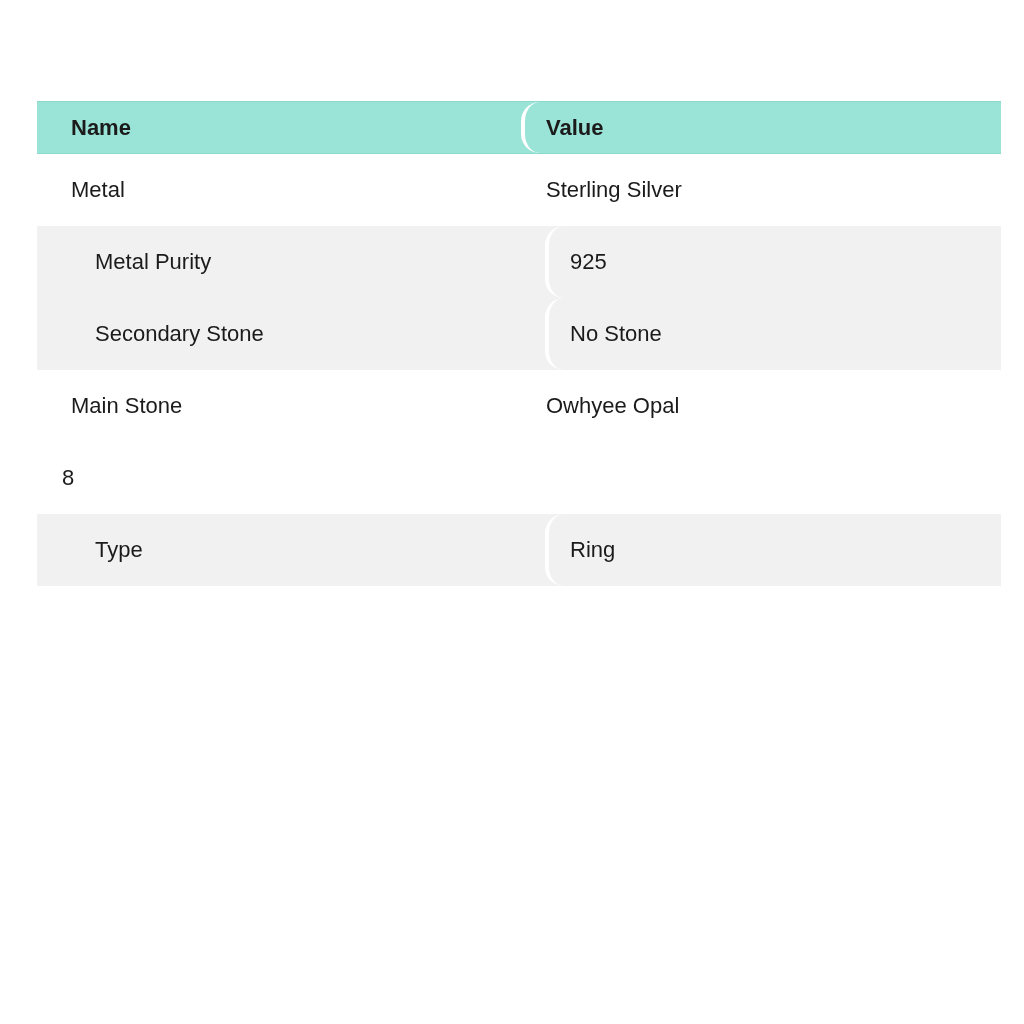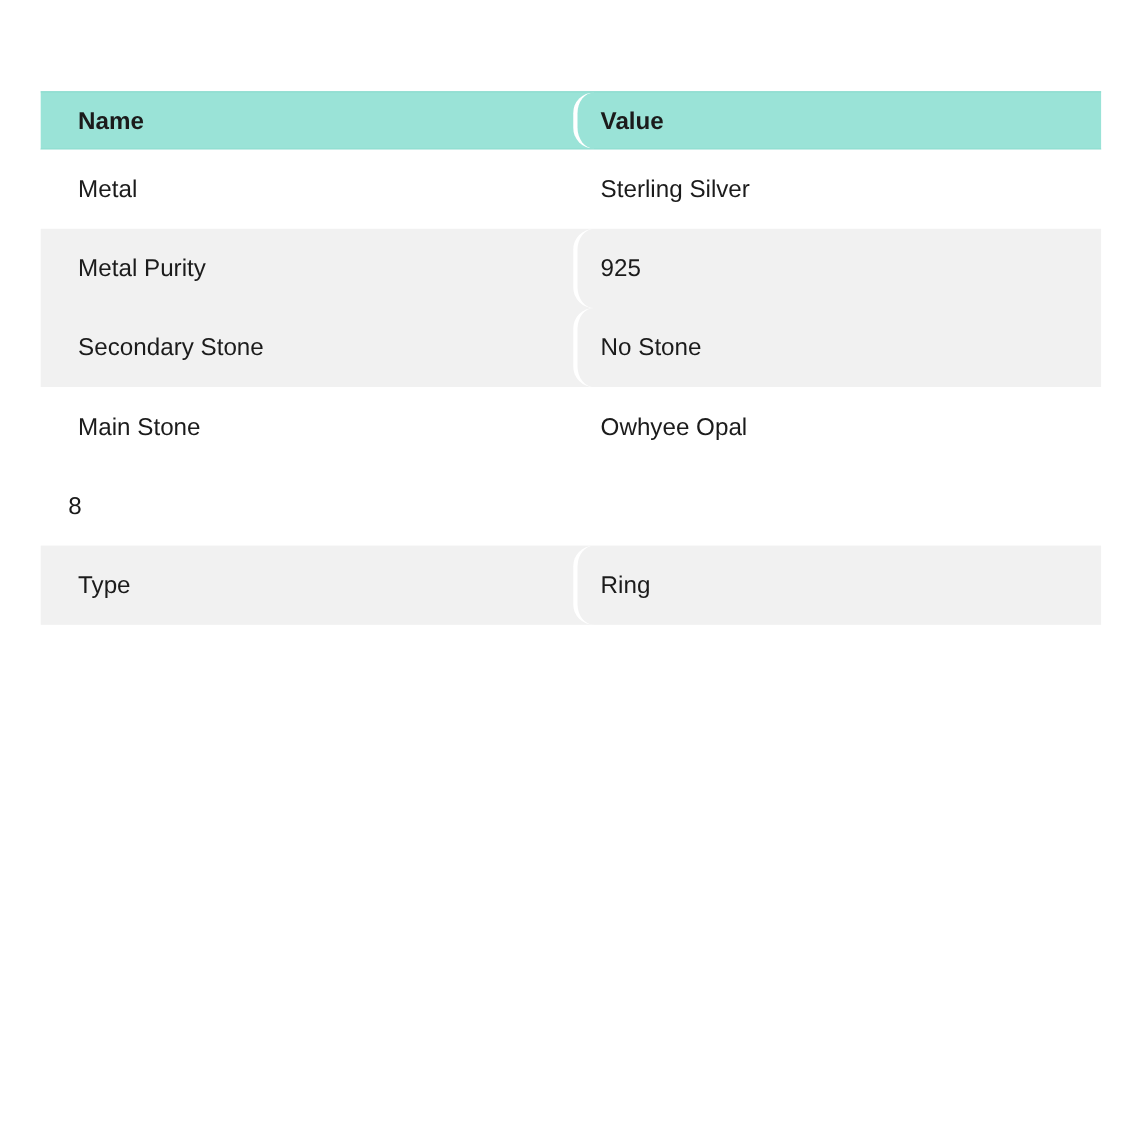--- a/index.html
+++ b/index.html
@@ -14,32 +14,33 @@
     --header-bg: #9ae3d7;
     --header-border: #8adbce;
     --row-bg: #ffffff;
     --row-alt-bg: #f1f1f1;
     --text-color: #1b1b1b;
     --divider: #ffffff;
   }
   .spec-table {
     position: absolute;
     left: 37px;
-    top: 83px;
+    top: 101px;
     width: 964px;
     color: var(--text-color);
     font-size: 22px;
   }
   .row {
     display: flex;
     height: 72px;
     background: var(--row-bg);
   }
   .row.alt {
     background: var(--row-alt-bg);
+    padding-left: 24px;
   }
   .row.header {
     height: 53px;
     background: var(--header-bg);
     font-weight: 700;
     border-top: 1px solid var(--header-border);
     border-bottom: 1px solid var(--header-border);
     box-sizing: border-box;
   }
   .cell {

